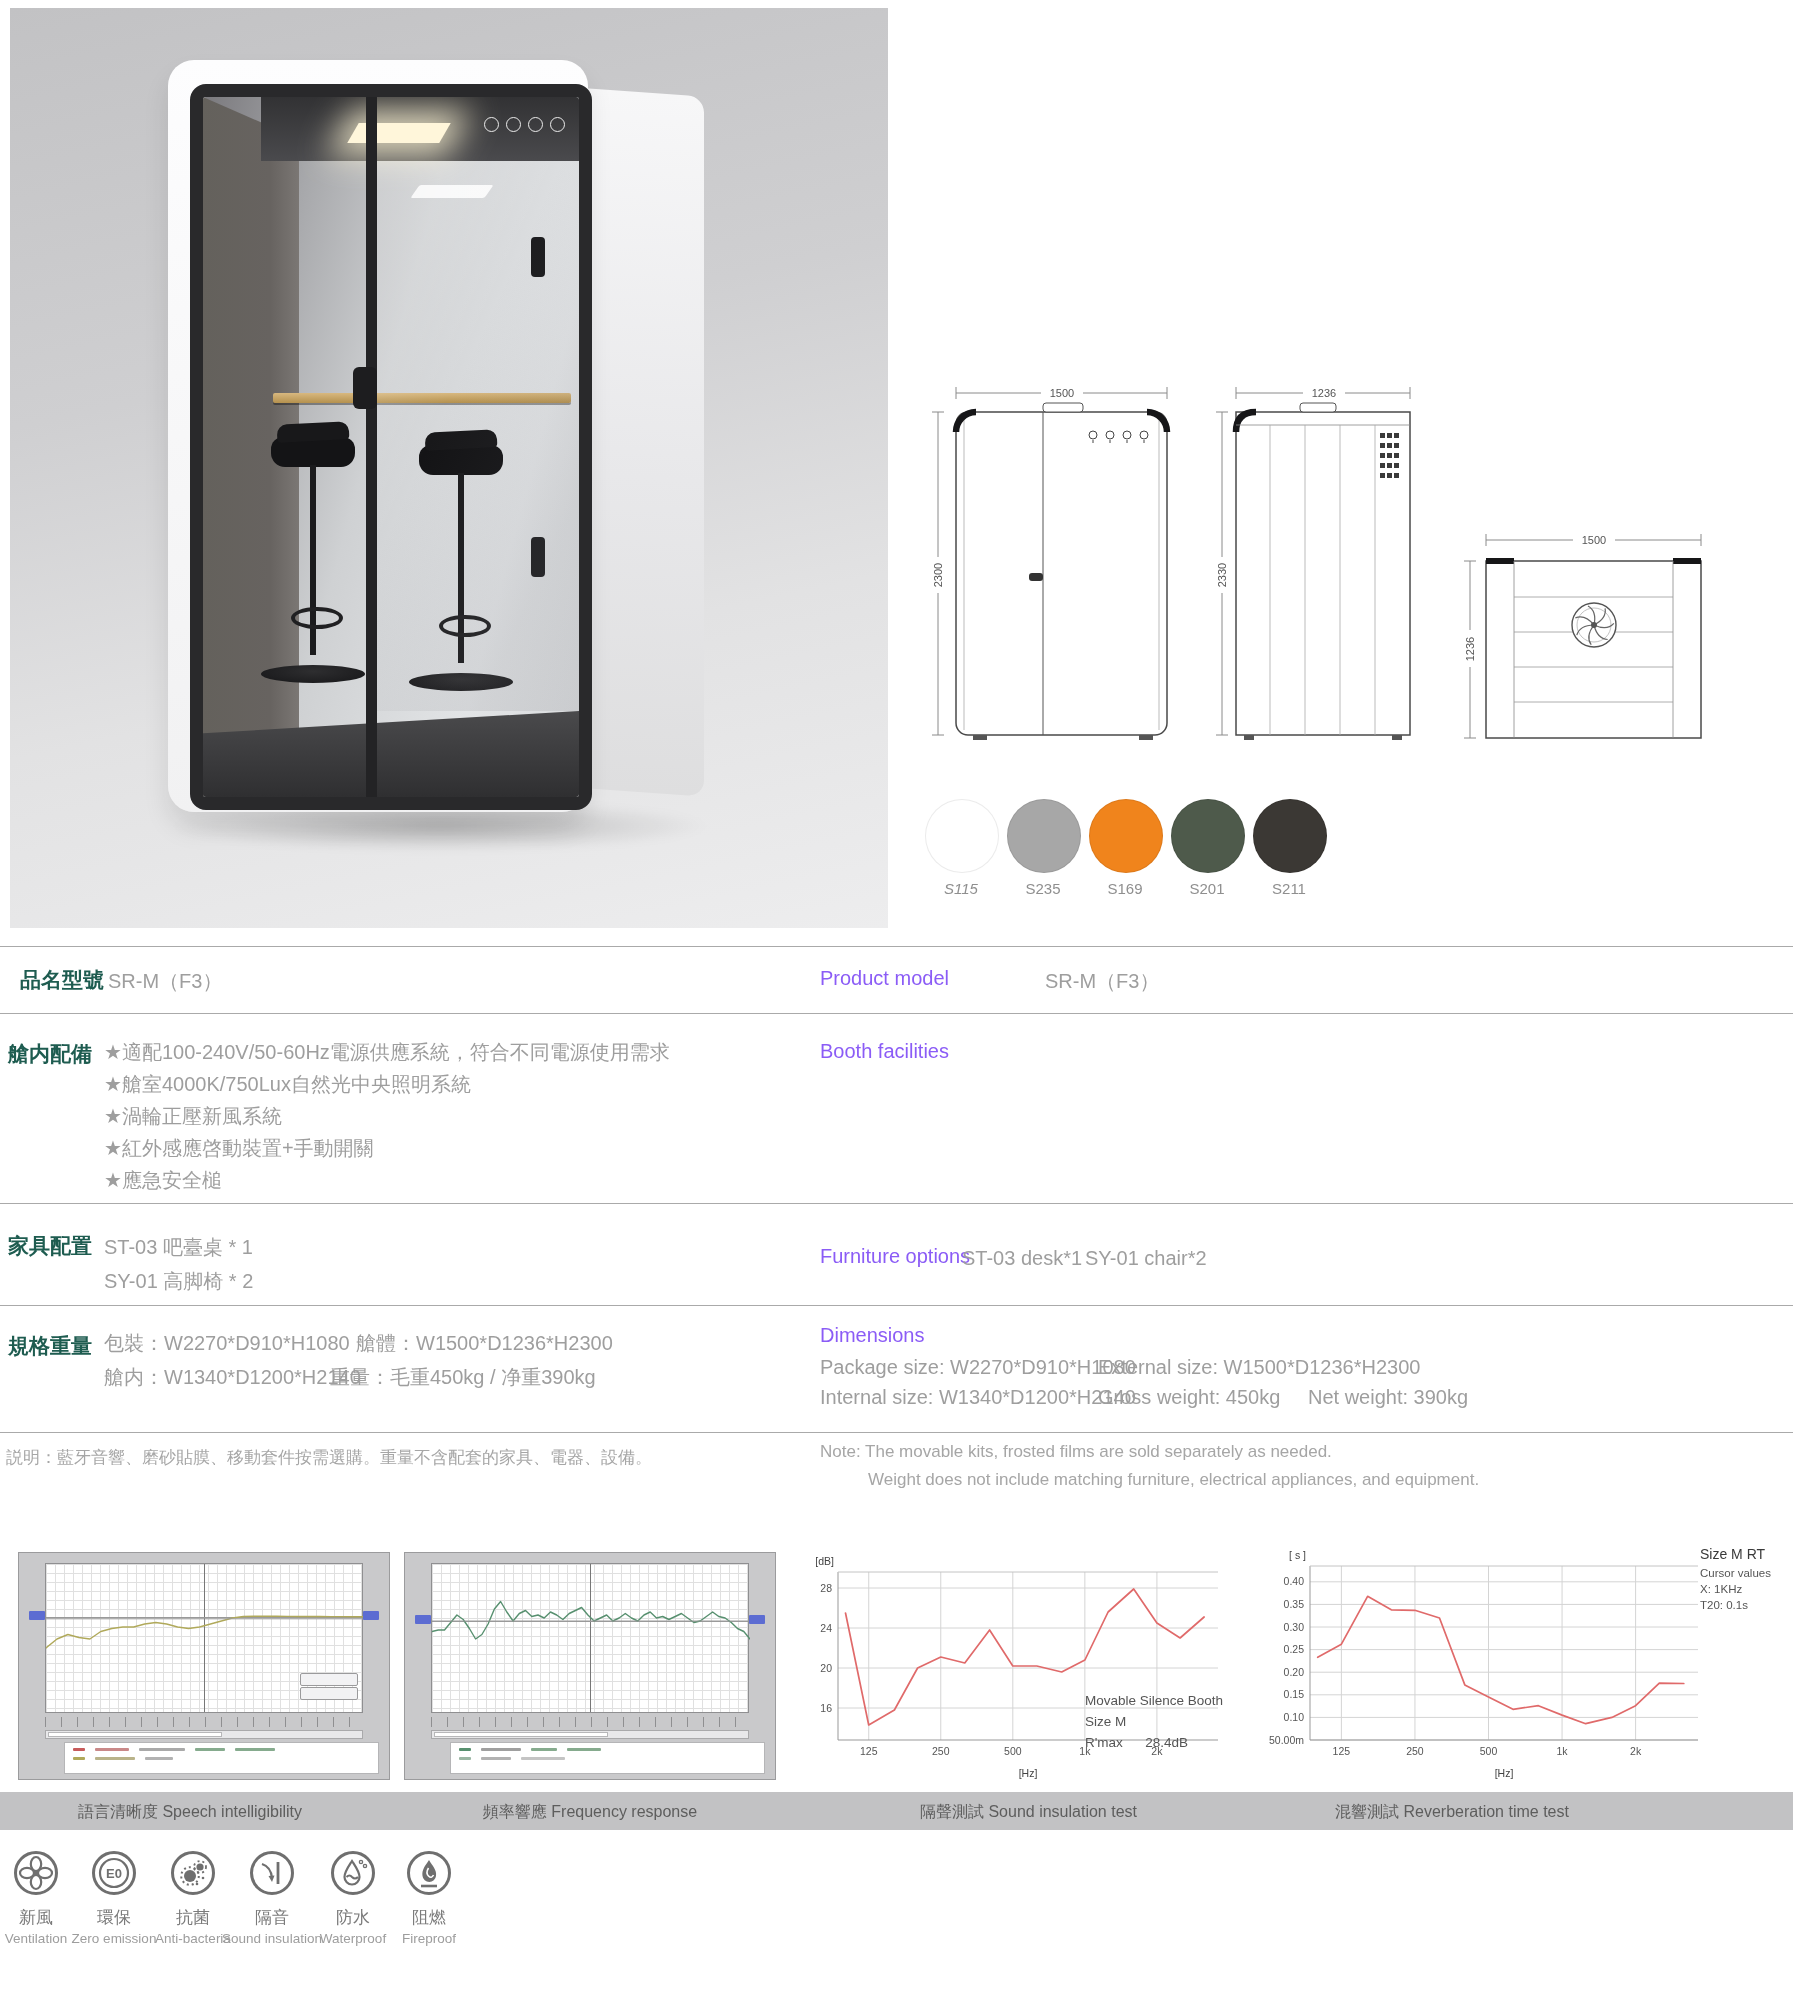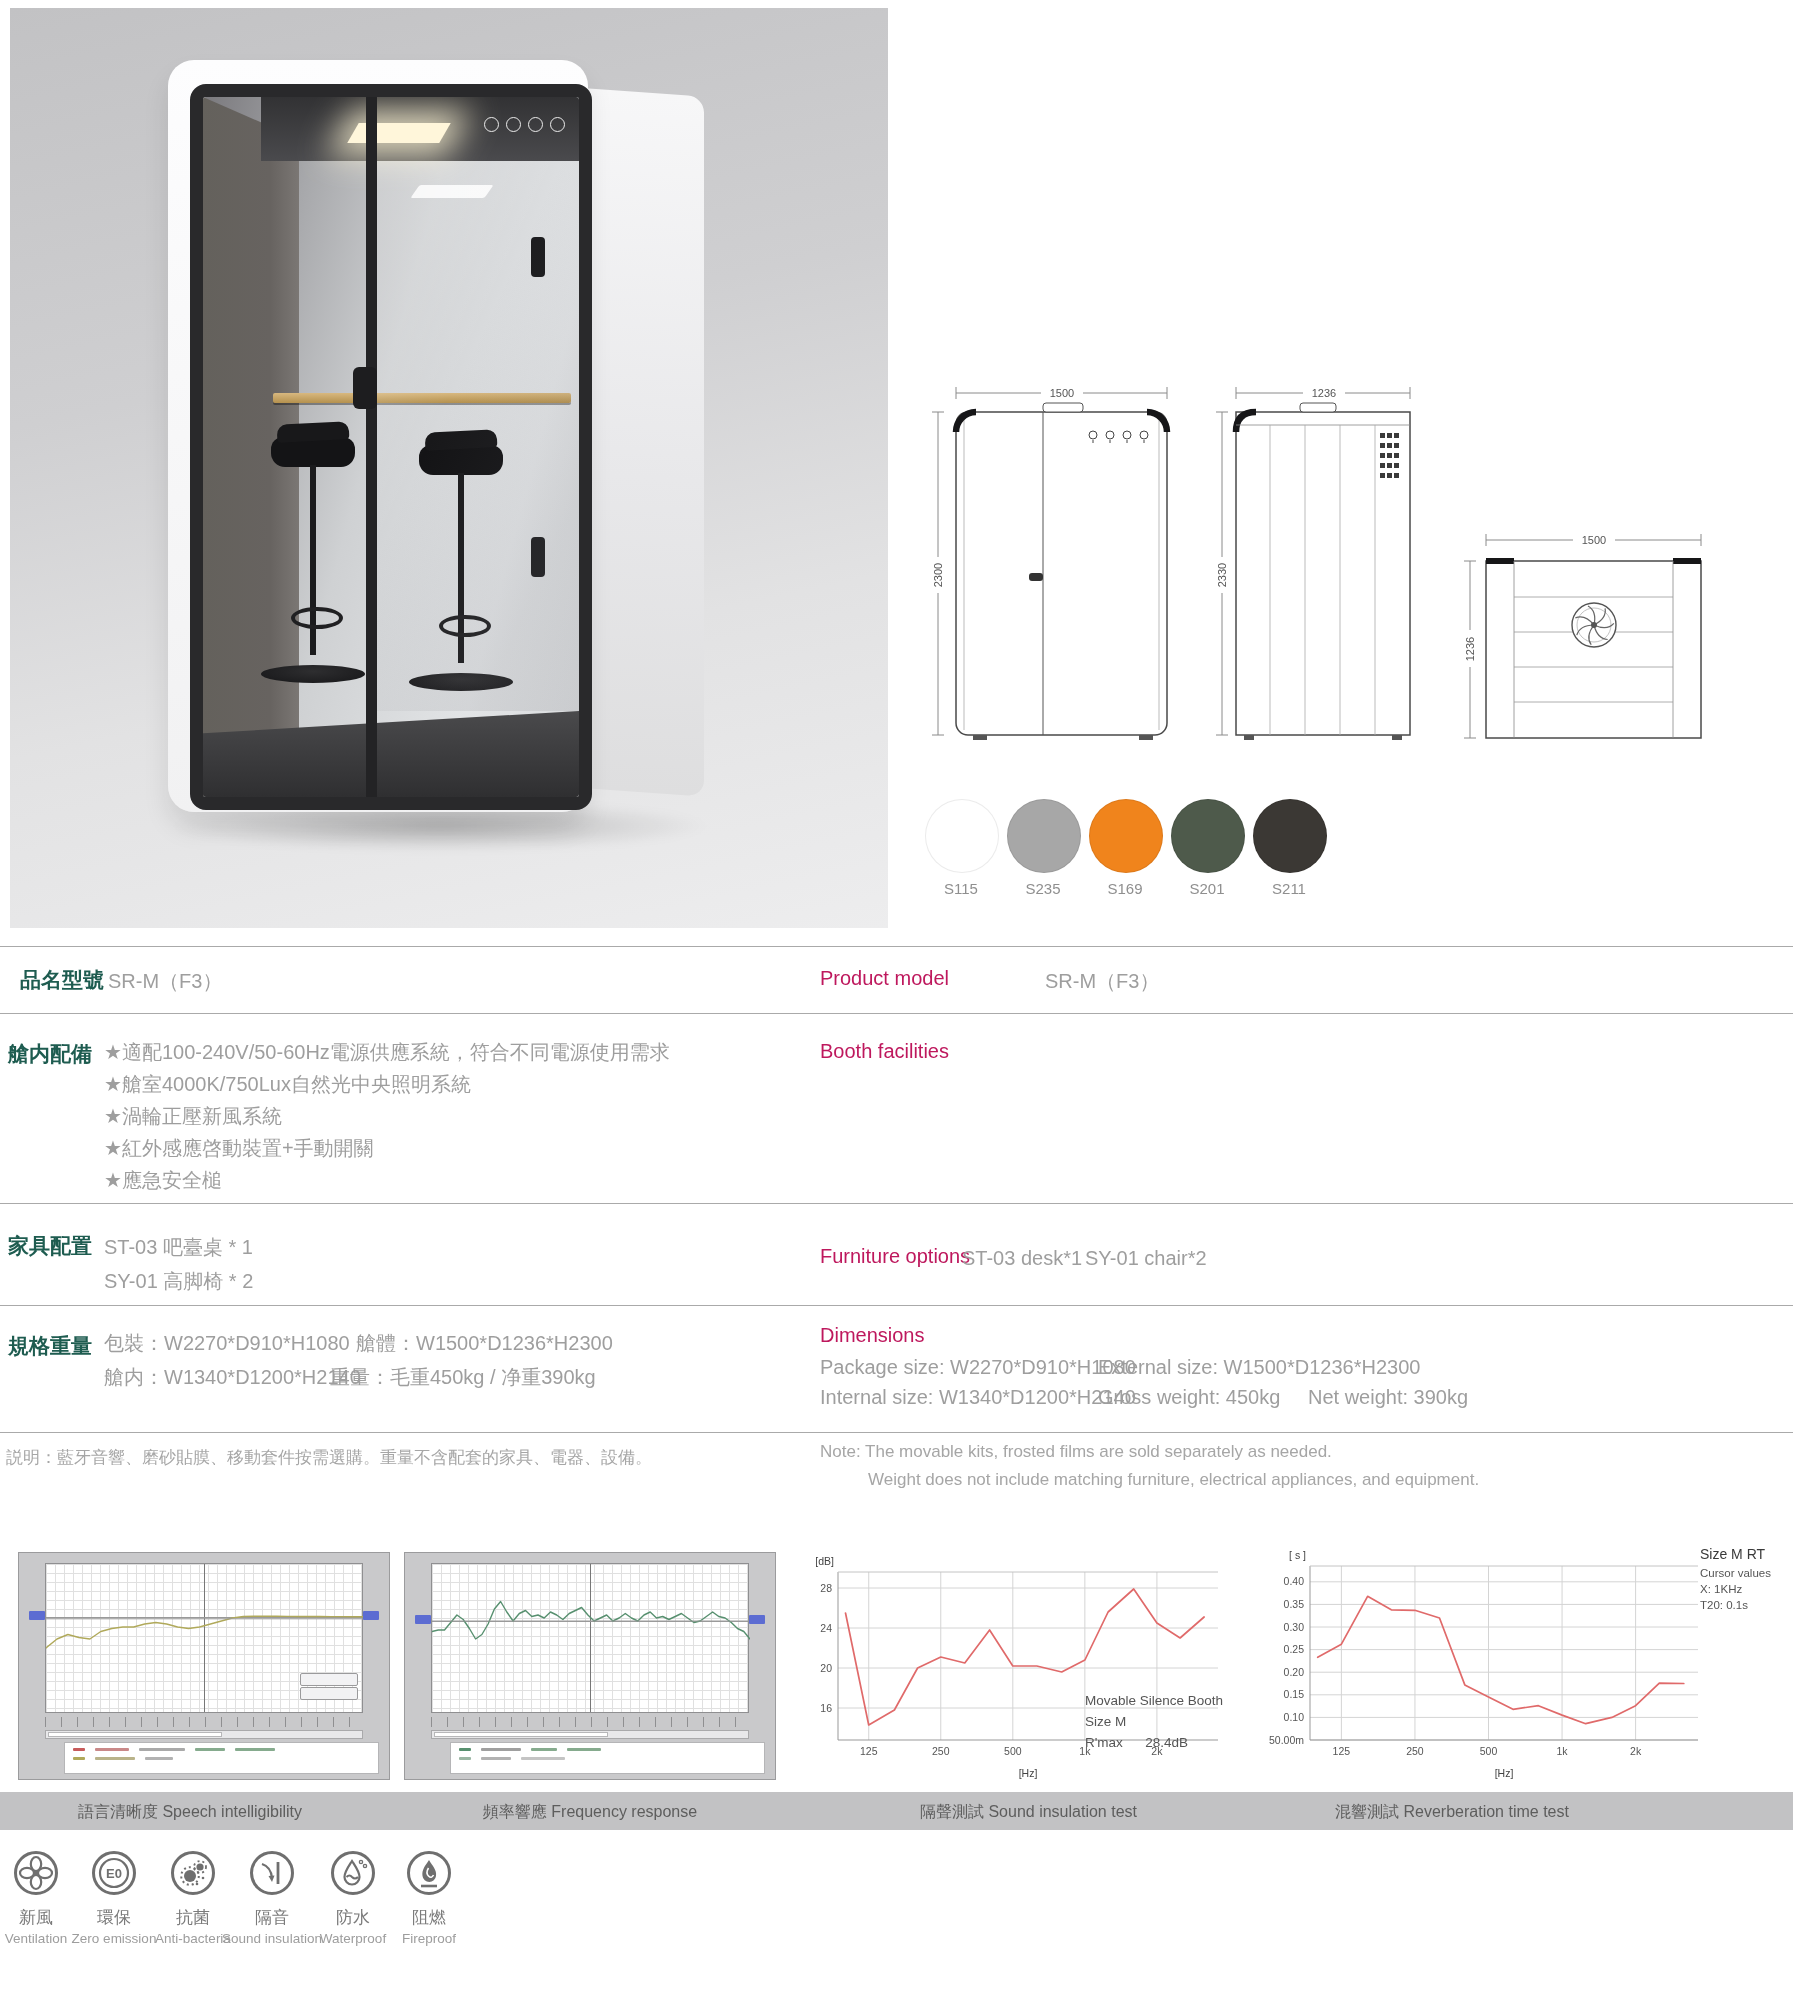--- a/index.html
+++ b/index.html
@@ -49,21 +49,21 @@
   .seat::before{content:"";position:absolute;left:6px;top:-14px;width:72px;height:18px;background:#18181a;
                 border-radius:10px 10px 4px 4px;transform:rotate(-3deg);}
   .pole{position:absolute;left:49px;top:28px;width:6px;height:190px;background:#1b1b1d;}
   .ring{position:absolute;left:30px;top:170px;width:44px;height:14px;border:4px solid #202022;border-radius:50%;}
   .sbase{position:absolute;left:0;top:228px;width:104px;height:18px;border-radius:50%;
          background:radial-gradient(ellipse at 50% 35%,#2e2e30,#161618);}
 
   
   .rule{position:absolute;left:0;width:1793px;height:1px;background:#8d8d8d;opacity:.75;}
   .lbl-zh{position:absolute;color:#1e5c50;font-weight:700;font-size:21px;white-space:nowrap;}
-  .lbl-en{position:absolute;color:#be185d;font-weight:500;font-size:20px;white-space:nowrap;}
+  .lbl-en{position:absolute;color:#8b5cf6;font-weight:500;font-size:20px;white-space:nowrap;}
   .val{position:absolute;color:#9e9e9e;font-size:20px;white-space:nowrap;}
   .bullets{position:absolute;color:#9e9e9e;font-size:20px;line-height:32px;white-space:nowrap;}
   .note-t{position:absolute;color:#a6a6a6;font-size:17px;white-space:nowrap;}
 
   
   .swatch{position:absolute;width:72px;height:72px;border-radius:50%;border:1px solid rgba(0,0,0,.08);}
   .swatch-code{position:absolute;font-size:15px;color:#8f8f8f;transform:translateX(-50%);}
 
   
   svg text{font-family:"Liberation Sans","DejaVu Sans",sans-serif;}
@@ -250,21 +250,21 @@
       <circle cx="146" cy="120" r="3" fill="#555"></circle>
     </g>
   </svg>
 
   <div>
     <div class="swatch" style="left: 925px; top: 799px; background-color: rgb(255, 255, 255);"></div>
     <div class="swatch" style="left: 1007px; top: 799px; background-color: rgb(167, 167, 167);"></div>
     <div class="swatch" style="left: 1089px; top: 799px; background-color: rgb(240, 132, 28);"></div>
     <div class="swatch" style="left: 1171px; top: 799px; background-color: rgb(78, 90, 75);"></div>
     <div class="swatch" style="left: 1253px; top: 799px; background-color: rgb(59, 56, 52);"></div>
-    <div class="swatch-code" style="left:961px;top:880px;">S115</div>
+    <div class="swatch-code" style="left:961px;top:880px;font-style:italic;">S115</div>
     <div class="swatch-code" style="left:1043px;top:880px;">S235</div>
     <div class="swatch-code" style="left:1125px;top:880px;">S169</div>
     <div class="swatch-code" style="left:1207px;top:880px;">S201</div>
     <div class="swatch-code" style="left:1289px;top:880px;">S211</div>
   </div>
 
   <div class="rule" style="top:946px;"></div>
   <div class="lbl-zh" style="left:20px;top:966px;">品名型號</div>
   <div class="val" style="left:108px;top:968px;">SR-M（F3）</div>
   <div class="lbl-en" style="left:820px;top:967px;">Product model</div>

